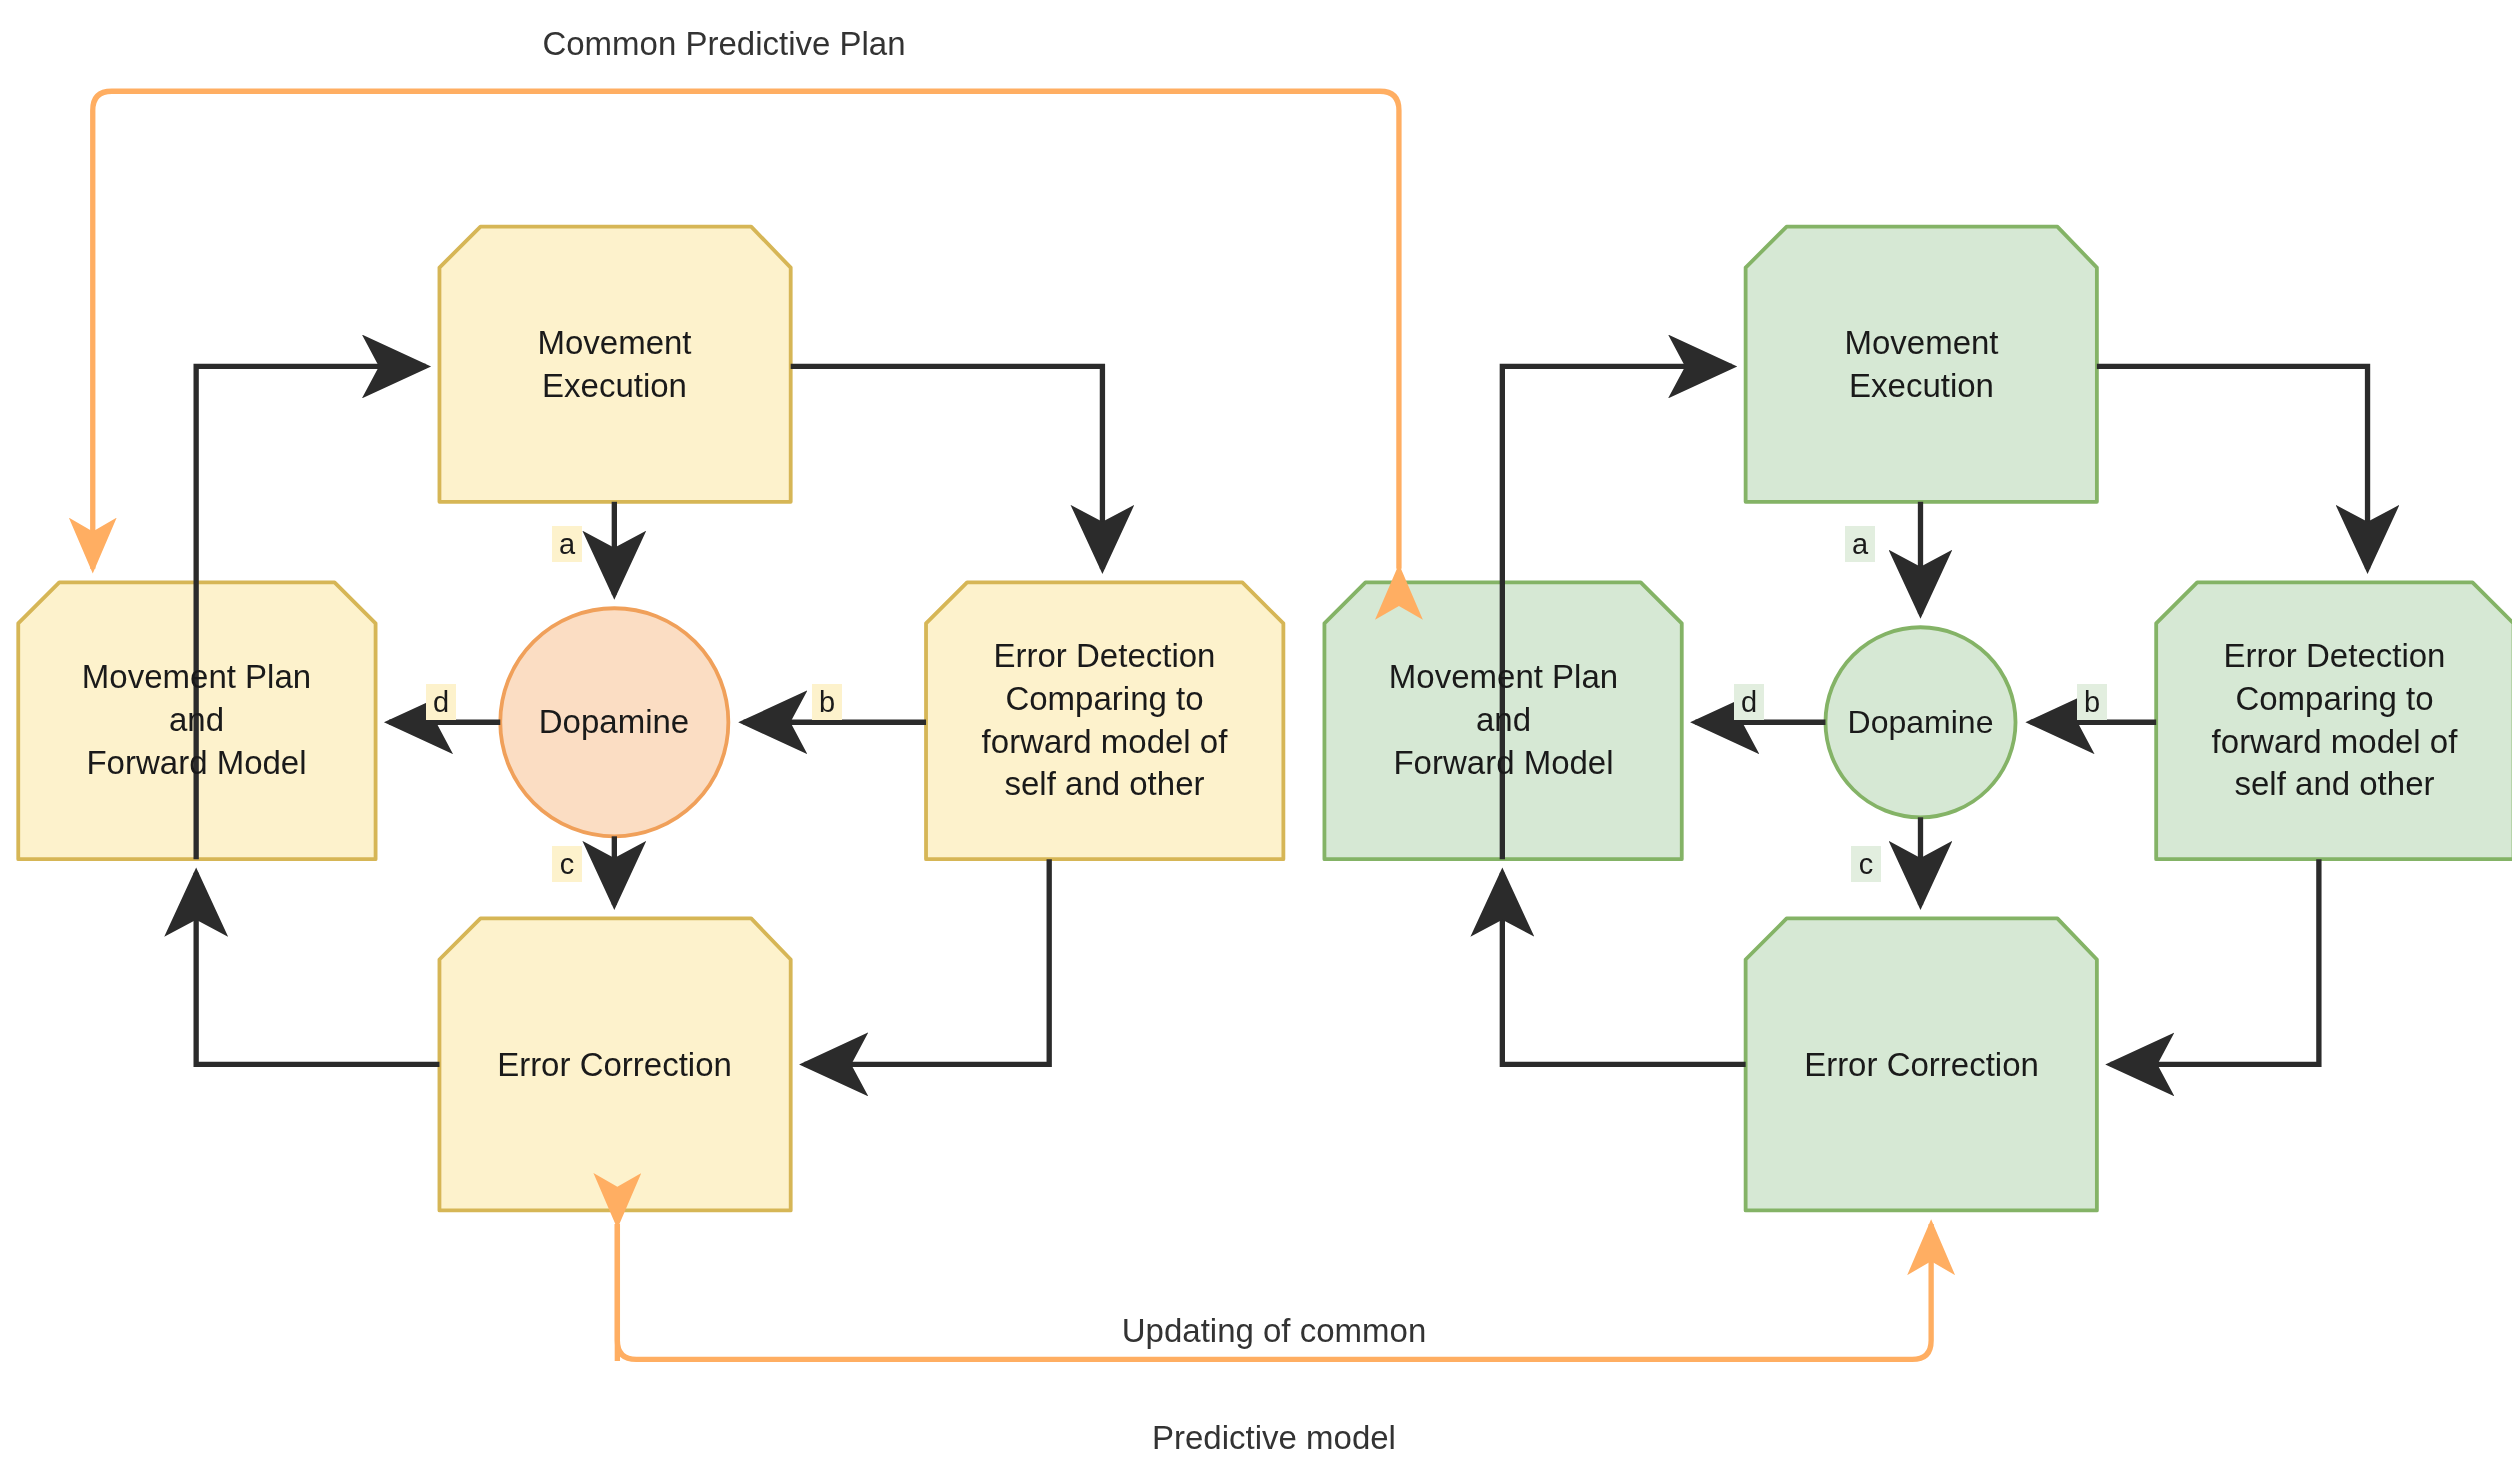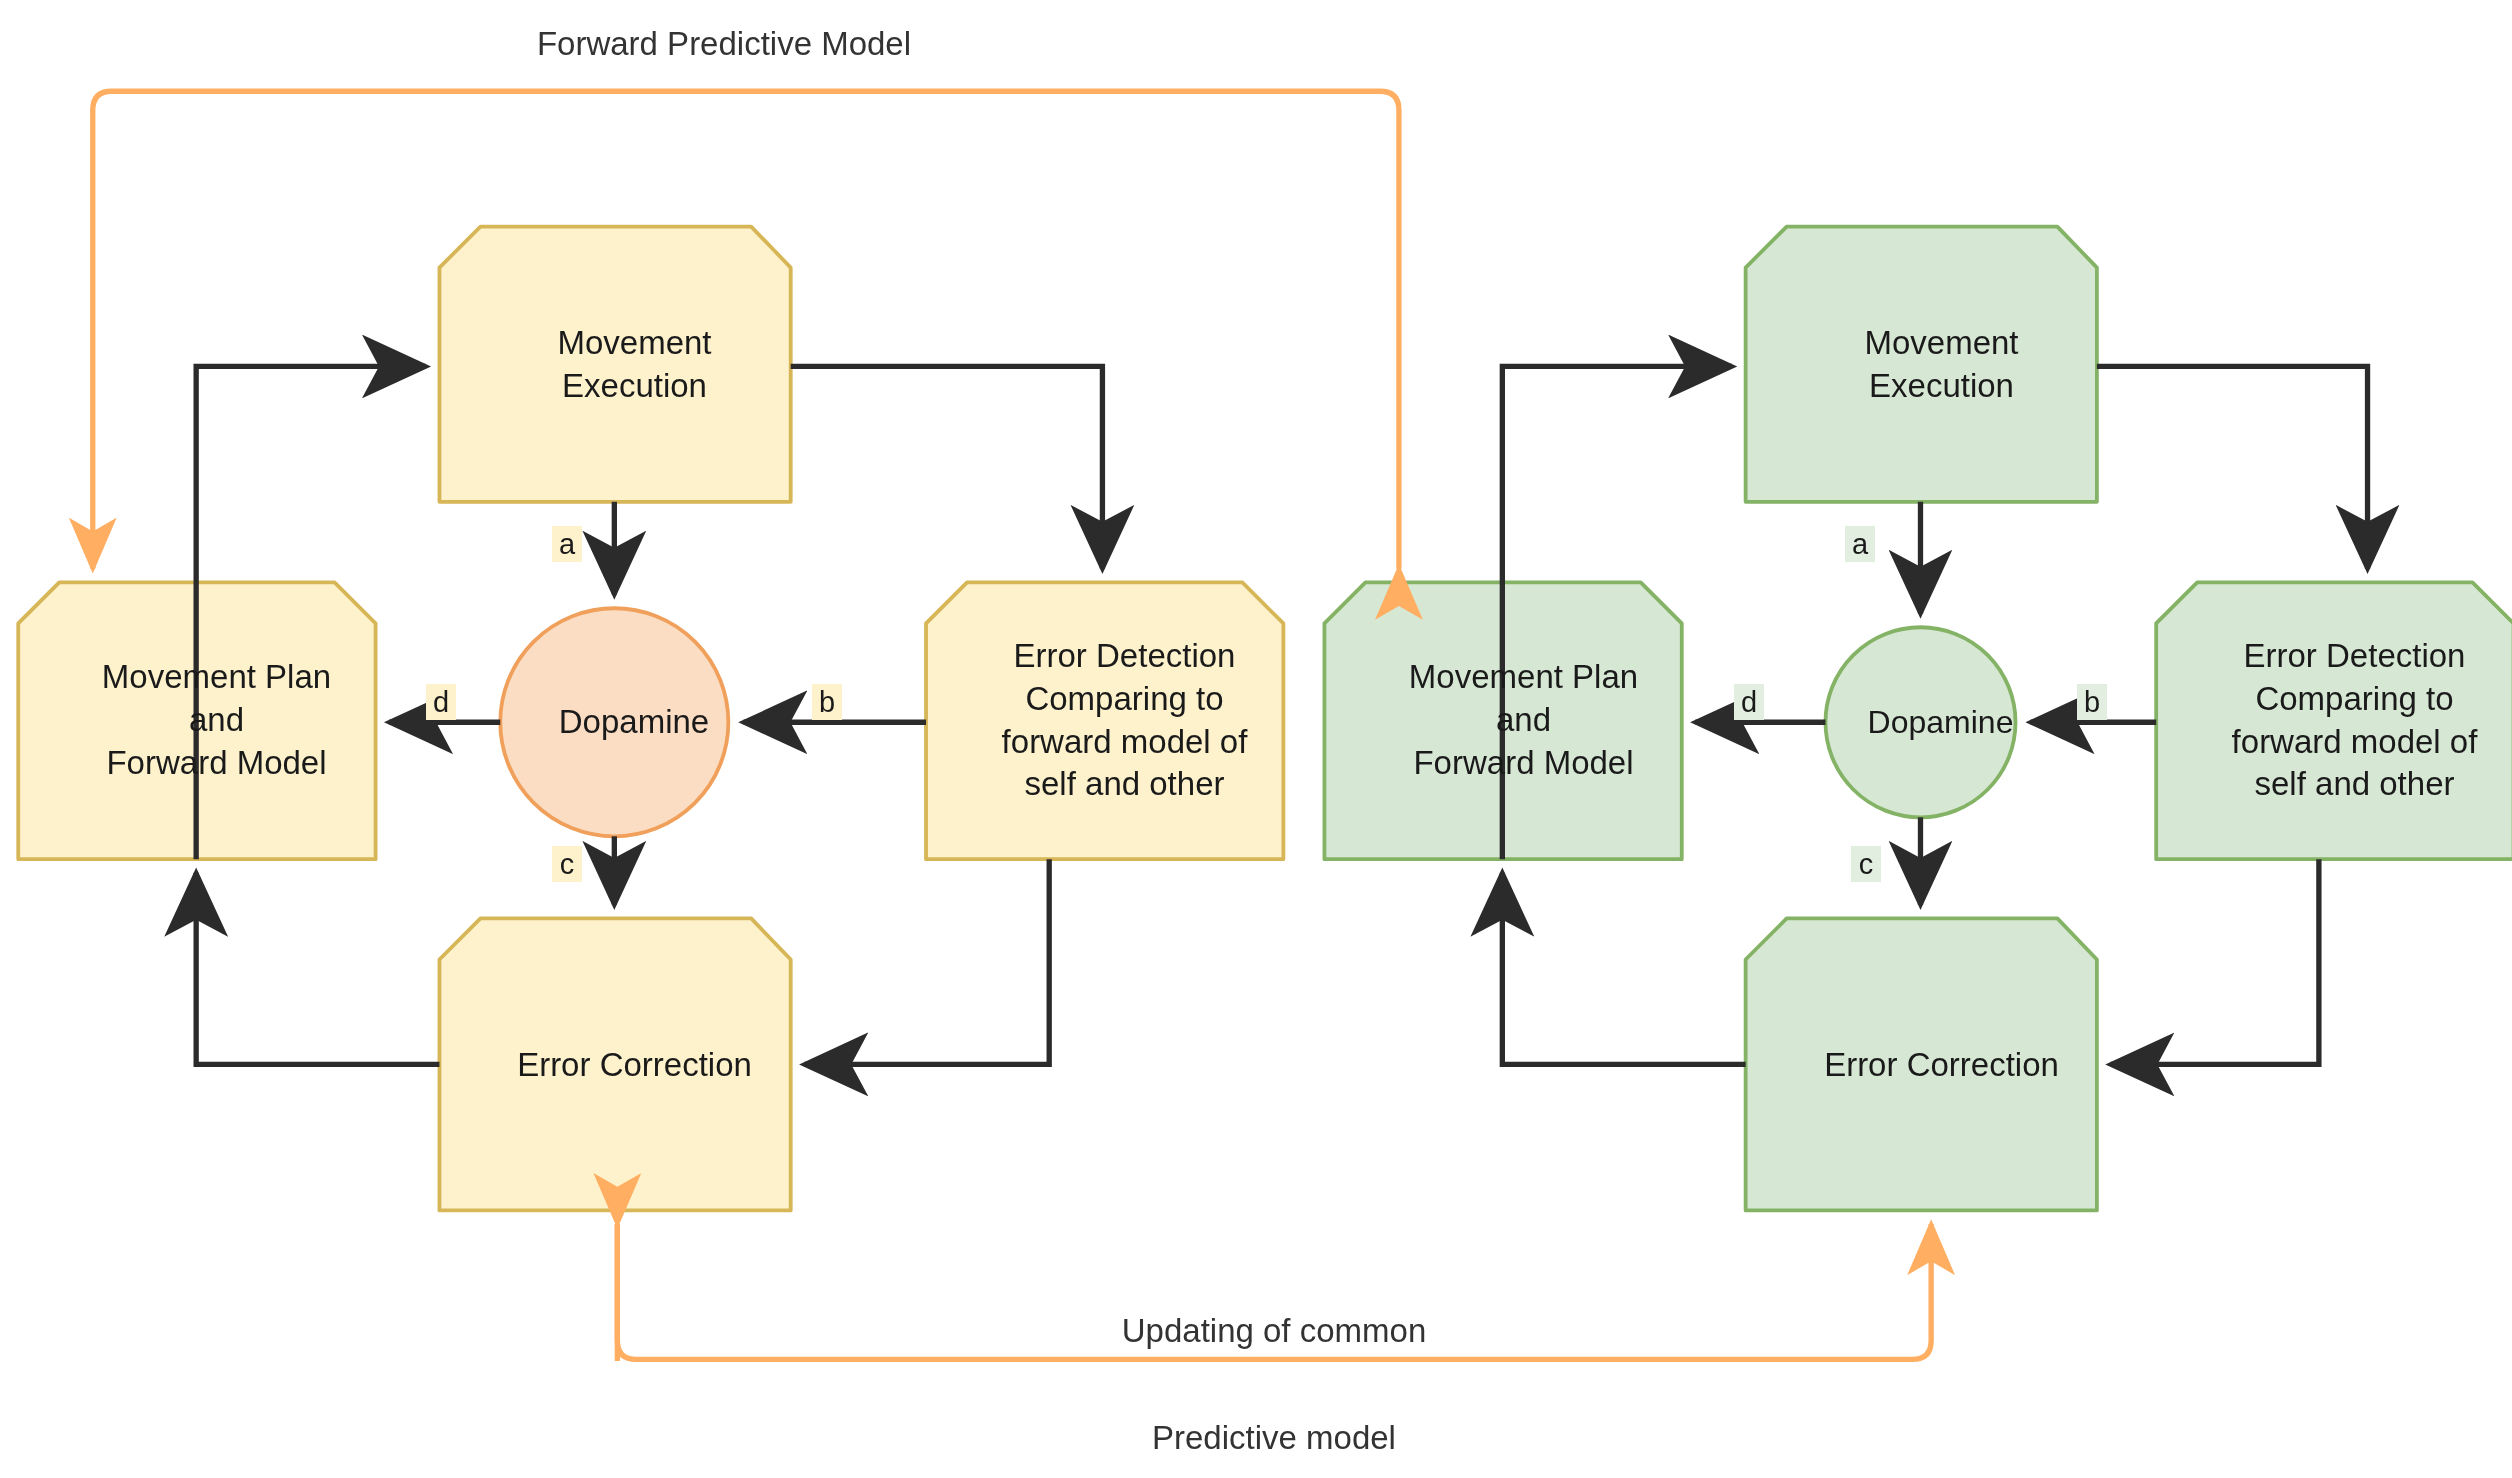--- a/index.html
+++ b/index.html
@@ -1,20 +1,20 @@
 <!DOCTYPE html>
 <html style="font-size:12px"><head>
 <meta charset="utf-8">
 <style>
   html,body{margin:0;padding:0;background:#ffffff;}
   #stage{position:relative;width:2512px;height:1478px;background:#fff;
          font-family:"Liberation Sans",sans-serif;overflow:hidden;}
   svg.layer{position:absolute;left:0;top:0;width:2512px;height:1478px;}
   .nodeText{position:absolute;display:flex;align-items:center;justify-content:center;
-            text-align:center;color:#1a1a1a;line-height:1.30;pointer-events:none;padding-left:20px;}
+            text-align:center;color:#1a1a1a;line-height:1.30;pointer-events:none;}
   .edgeLabel{position:absolute;display:flex;align-items:center;justify-content:center;
              color:#1a1a1a;font-size:29px;line-height:1;}
   .loopLabel{position:absolute;text-align:center;color:#333333;line-height:1.30;}
 </style>
 </head>
 <body>
 
 <div id="stage">
 
   <svg class="layer" viewBox="0 0 3304 1944">
@@ -71,21 +71,21 @@
     </g>
 
     <g fill="none" stroke="#ffae62" stroke-width="7">
       <path d="M1840,748 L1840,145 Q1840,120 1815,120 L147,120 Q122,120 122,145 L122,748" marker-start="url(#ah-o)" marker-end="url(#ah-o)"></path>
       <path d="M812,1610 L812,1610 L812,1612 L812,1610 M812,1612 L812,1790
                M812,1790 L812,1790"></path>
       <path d="M812,1610 L812,1763 Q812,1788 837,1788 L2515,1788 Q2540,1788 2540,1763 L2540,1610" marker-start="url(#ah-o)" marker-end="url(#ah-o)"></path>
     </g>
   </svg>
 
-  <div class="loopLabel" style="left:344px;top:23px;width:760px;font-size:33px;">Forward  Predictive Model</div>
+  <div class="loopLabel" style="left:344px;top:23px;width:760px;font-size:33px;">Common  Predictive Plan</div>
 
   <div class="nodeText" style="left:439px;top:227px;width:351px;height:275px;font-size:33px;white-space:pre-line;">Movement
 Execution</div>
 
   <div class="nodeText" style="left:18px;top:582px;width:357px;height:277px;font-size:33px;white-space:pre-line;">Movement Plan
 and
 Forward Model</div>
 
   <div class="nodeText" style="left:500px;top:608px;width:228px;height:228px;font-size:33px;">Dopamine</div>
 

